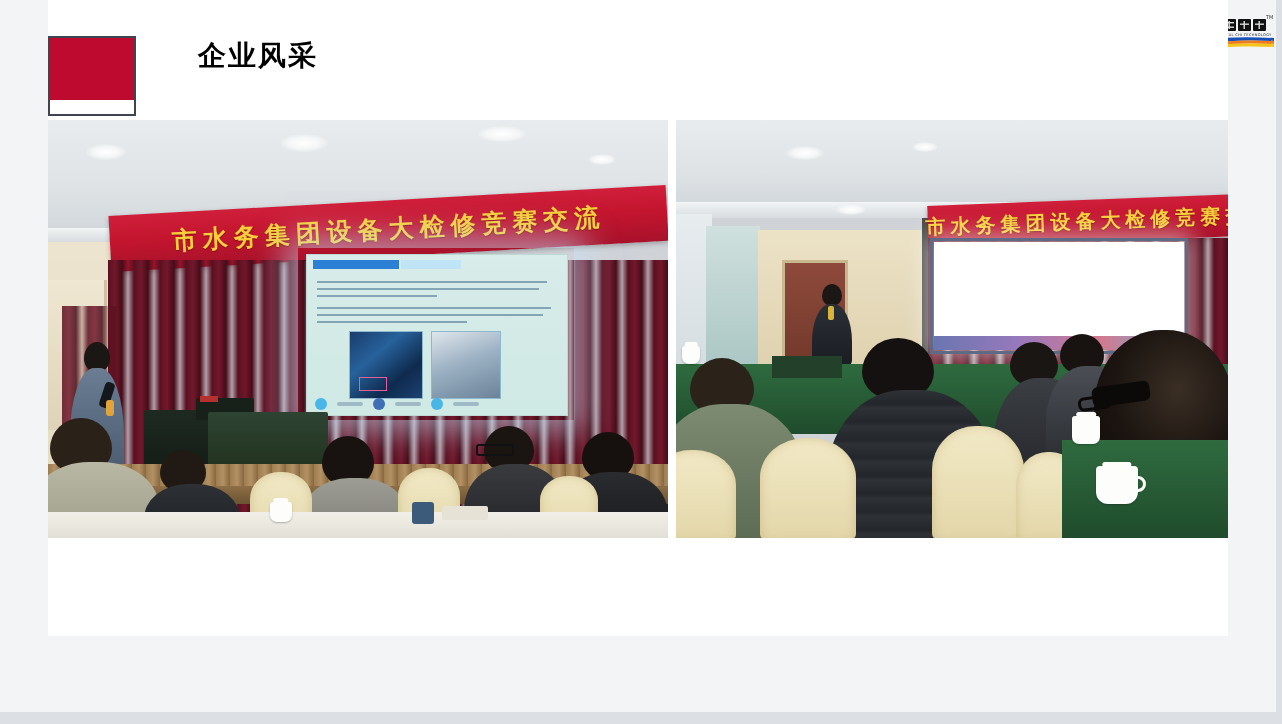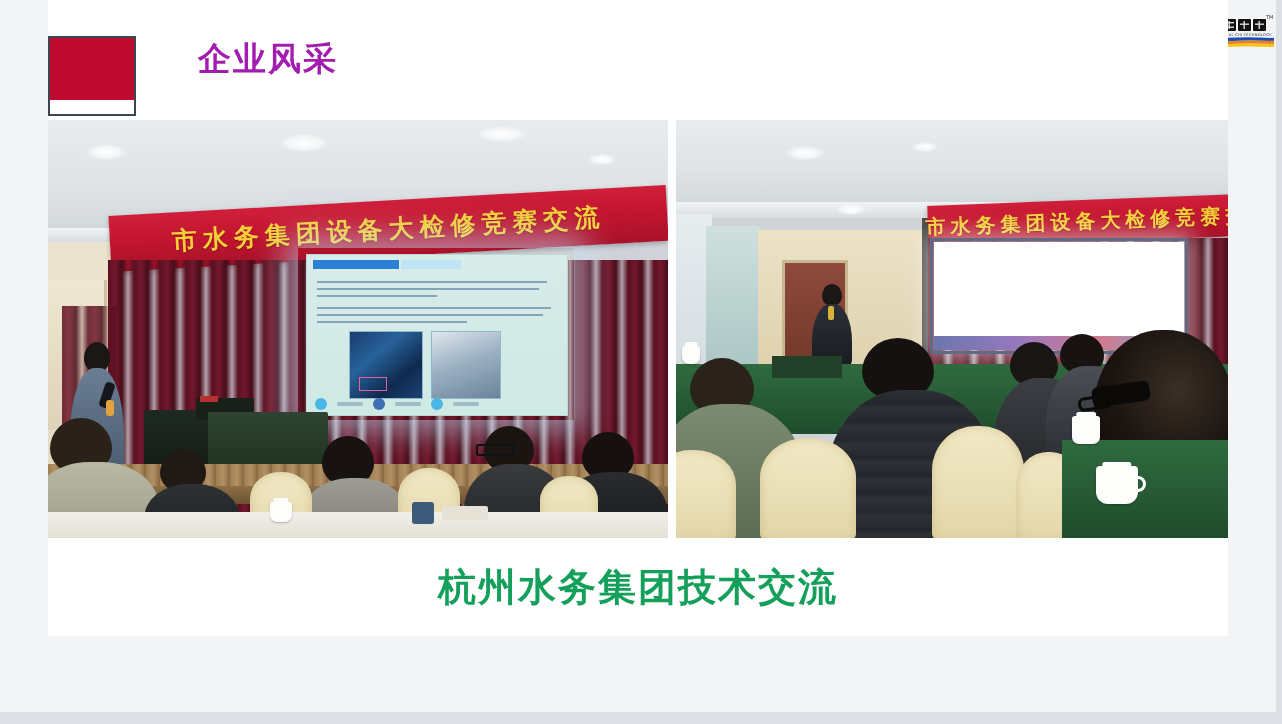--- a/index.html
+++ b/index.html
@@ -60,23 +60,23 @@
   .header-mark-fill {
     position: absolute;
     left: 0; right: 0; top: 0;
     height: 62px;
     background: #bf0a30;
   }
   .header-title {
     margin-left: 62px;
     margin-top: 6px;
     font-family: "DejaVu Serif", "Liberation Serif", serif;
-    font-size: 33px;
+    font-size: 28px;
     font-weight: 700;
-    color: #a21caf;
+    color: #000000;
     letter-spacing: 2px;
     line-height: 1;
     white-space: nowrap;
   }
 
   
   .photo-row {
     position: absolute;
     left: 0px;
     top: 120px;
@@ -470,20 +470,17 @@
         <div class="chairback" style="left:256px;top:306px;width:92px;height:116px;"></div>
         <div class="chairback" style="left:340px;top:332px;width:66px;height:90px;"></div>
 
         <div class="tablecloth-green" style="left:386px;top:320px;width:166px;height:98px;"></div>
         <div class="teacup" style="left:396px;top:296px;width:28px;height:28px;"></div>
         <div class="teacup" style="left:420px;top:346px;width:42px;height:38px;border-radius:4px 4px 12px 12px;"></div>
         <div style="position:absolute;left:456px;top:356px;width:14px;height:16px;border:3px solid #fdfdfb;border-radius:0 8px 8px 0;box-sizing:border-box;"></div>
       </div>
     </div>
 
-    <div class="caption-wrap">
-      <div class="caption">杭州水务集团技术交流</div>
-    </div>
   </div>
 
   <div class="edge-right"></div>
   <div class="edge-bottom"></div>
 </div>
 
 </body></html>

